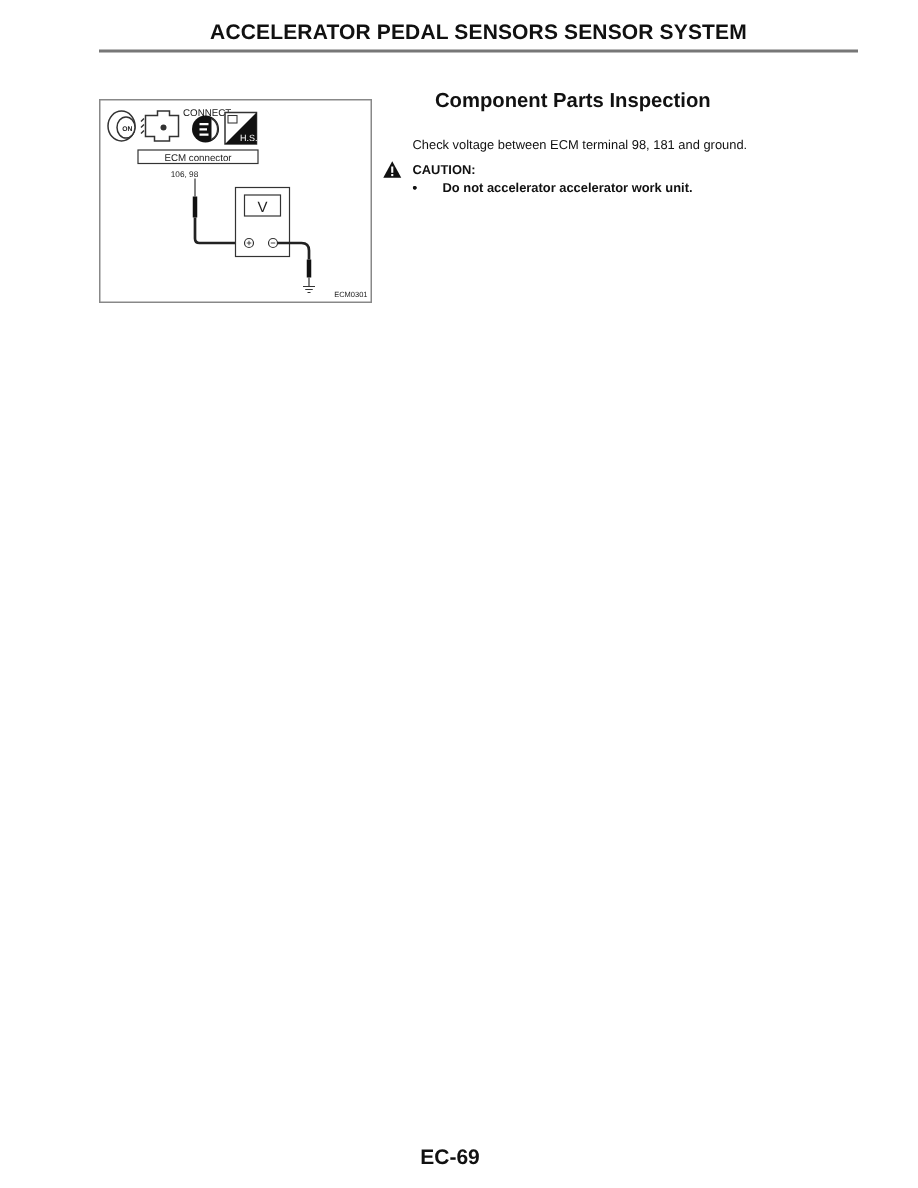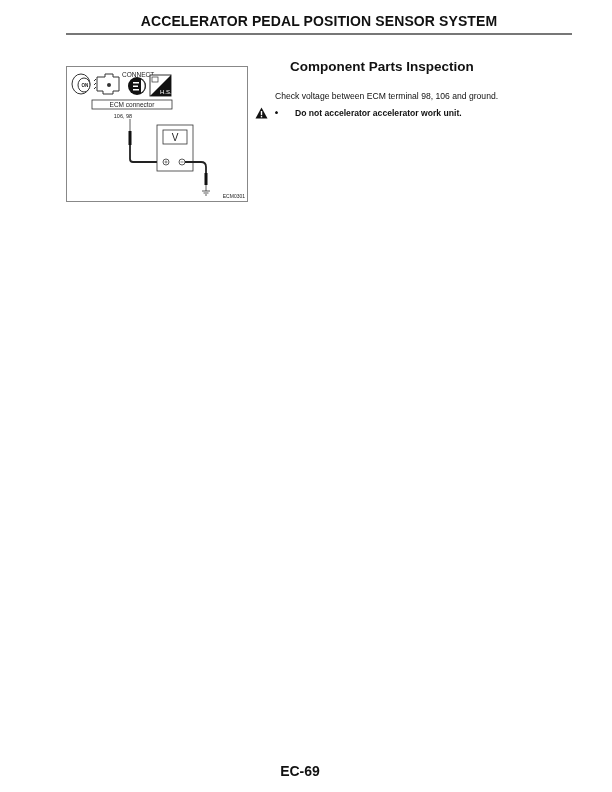--- a/index.html
+++ b/index.html
@@ -18,21 +18,21 @@
     .warn-icon { position: absolute; left: -20px; top: -1px; }
     .bullets { list-style: none; margin: 1px 0 0 0; padding: 0; }
     .bullets li { position: relative; padding-left: 20px; font-weight: bold; line-height: 11px; text-align: justify; }
     .bullets li .dot { position: absolute; left: 0; top: 0; }
     .footer { position: absolute; top: 763px; left: 0; width: 600px; text-align: center; font-weight: bold; font-size: 14px; }
     .fig-text { font-family: "Liberation Sans", sans-serif; }
   </style>
 </head>
 <body>
 
-<div class="header-title">ACCELERATOR PEDAL POSITION SENSOR SYSTEM</div>
+<div class="header-title">ACCELERATOR PEDAL SENSORS SENSOR SYSTEM</div>
 <div class="header-rule"></div>
 
 <div class="figure">
   <svg class="fig-svg" width="182" height="136" viewBox="0 0 182 136" xmlns="http://www.w3.org/2000/svg">
 
     <g>
       <ellipse cx="14" cy="17" rx="9" ry="10" fill="#fff" stroke="#333" stroke-width="1"></ellipse>
       <ellipse cx="17" cy="18" rx="6" ry="7" fill="#fff" stroke="#333" stroke-width="1"></ellipse>
       <text class="fig-text" x="14.5" y="20" font-size="4.5" font-weight="bold" fill="#222">ON</text>
     </g>
@@ -93,28 +93,29 @@
       <line x1="138" y1="128" x2="140" y2="128" stroke="#333" stroke-width="0.8"></line>
     </g>
 
     <text class="fig-text" x="178" y="131" font-size="5" fill="#222" text-anchor="end">ECM0301</text>
   </svg>
 </div>
 
 <div class="right-col">
   <h2 class="sec-title">Component Parts Inspection</h2>
   <div class="para">
-    <p>Check voltage between ECM terminal 98, 106 and ground.</p>
+    <p>Check voltage between ECM terminal 98, 181 and ground.</p>
   </div>
   <div class="caution">
     <svg class="warn-icon" width="13" height="12" viewBox="0 0 13 12">
       <path d="M6.5 0.5 L12.5 11.5 L0.5 11.5 Z" fill="#111"></path>
       <rect x="5.8" y="4" width="1.4" height="4.2" fill="#fff"></rect>
       <rect x="5.8" y="9" width="1.4" height="1.4" fill="#fff"></rect>
     </svg>
+    <div class="caution-head">CAUTION:</div>
     <ul class="bullets">
       <li>
         <span class="dot">•</span>
       </li>
       <li>
         <span class="dot">•</span>
         <span>Do not accelerator accelerator work unit.</span>
       </li>
     </ul>
   </div>

